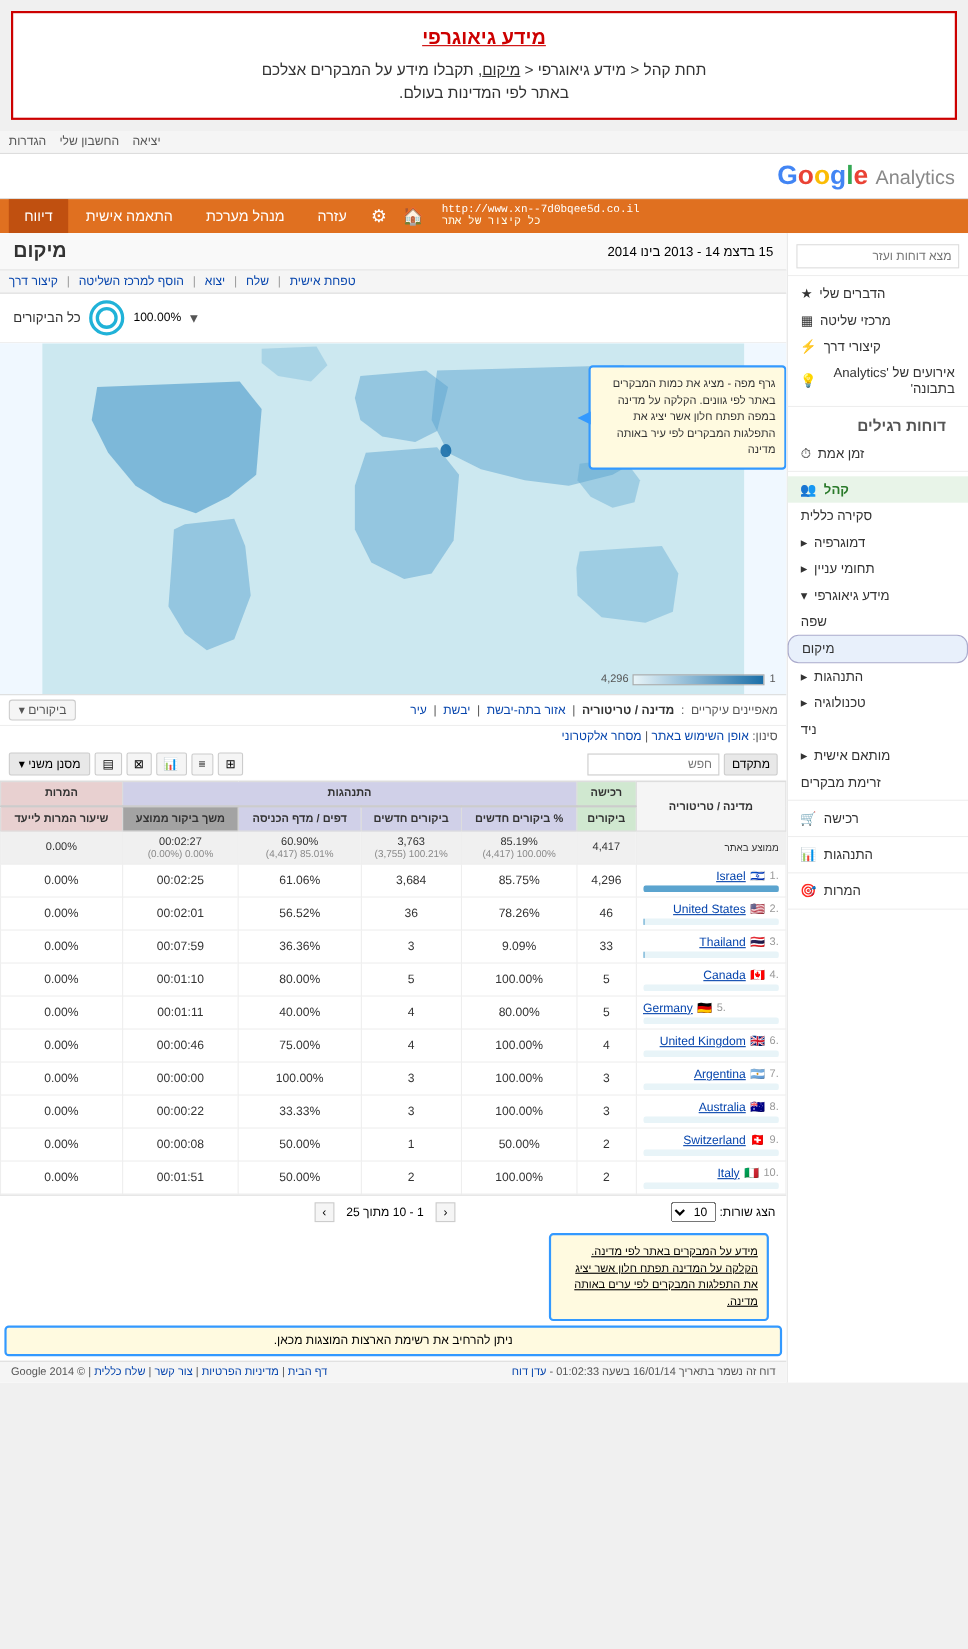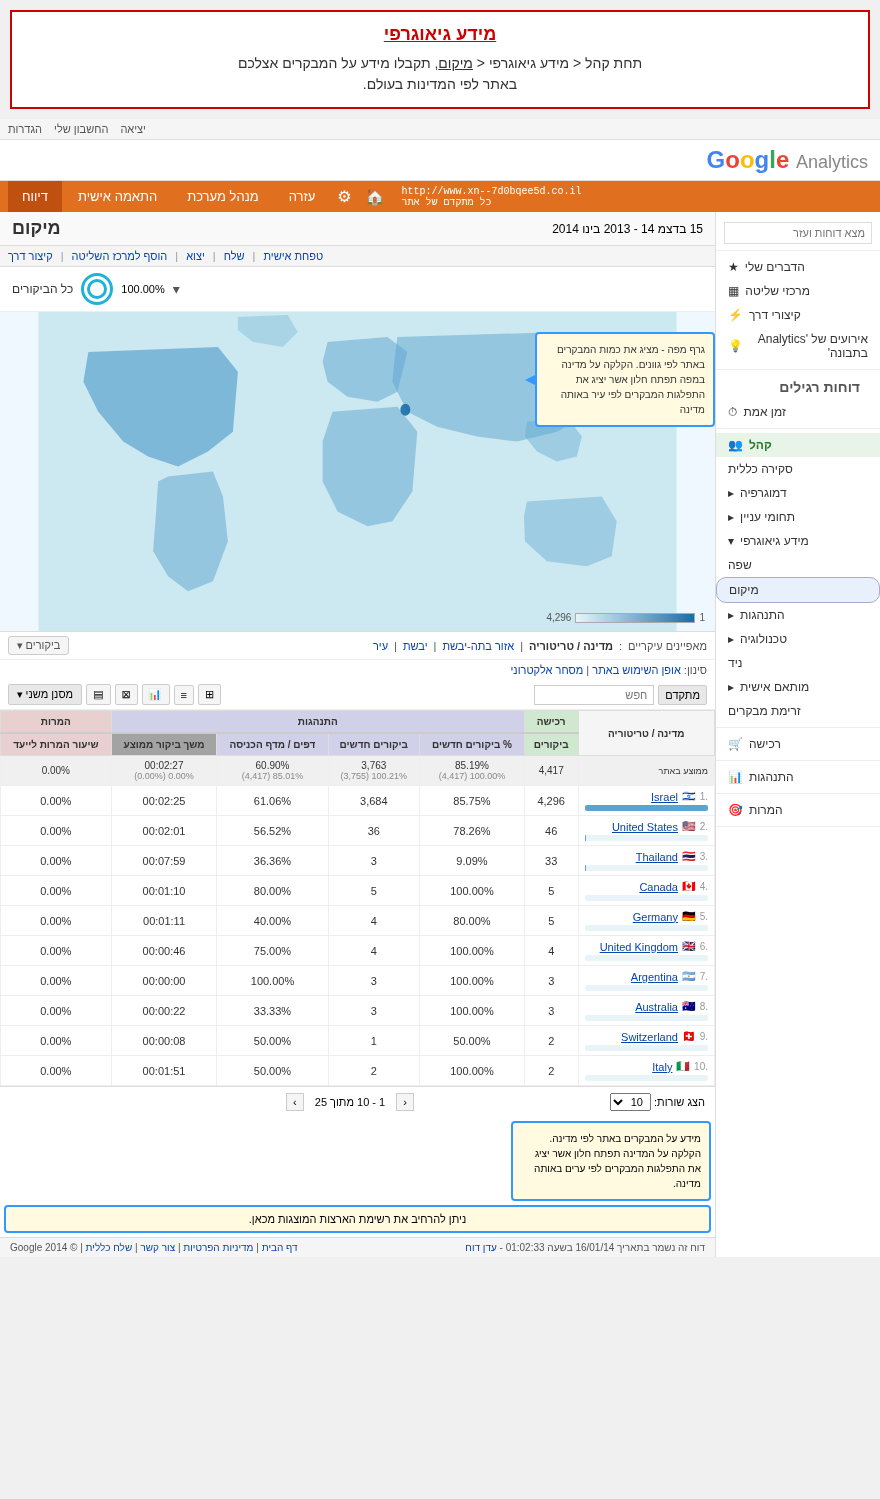--- a/index.html
+++ b/index.html
@@ -376,21 +376,21 @@
     <span style="font-size:24px; font-weight:bold;">
       <span class="g" style="color:#4285f4;">G</span><span class="o1" style="color:#ea4335;">o</span><span class="o2" style="color:#fbbc05;">o</span><span class="gl" style="color:#4285f4;">g</span><span class="e" style="color:#34a853;">l</span><span style="color:#ea4335;">e</span>
       <span style="color:#888; font-size:18px; font-weight:normal;"> Analytics</span>
     </span>
   </div>
 </div>
 
 <div class="orange-bar">
   <div class="site-info">
     <div style="font-size:10px; color:#fff; direction:ltr;">http://www.xn--7d0bqee5d.co.il</div>
-    <div style="font-size:10px; color:#ffe;">כל מתקדם של אתר</div>
+    <div style="font-size:10px; color:#ffe;">כל קיצור של אתר</div>
   </div>
   <span class="icons">🏠</span>
   <span class="icons">⚙</span>
   <span class="menu-item">עזרה</span>
   <span class="menu-item">מנהל מערכת</span>
   <span class="menu-item">התאמה אישית</span>
   <span class="menu-item active">דיווח</span>
 </div>
 
 <div class="main-layout">
@@ -726,21 +726,21 @@
       </td>
       <td>5</td>
       <td>100.00%</td>
       <td>5</td>
       <td>80.00%</td>
       <td>00:01:10</td>
       <td>0.00%</td>
     </tr>
             <tr>
       <td style="direction:ltr; text-align:right;">
-        <div style="display:flex; align-items:center; justify-content:flex-end; gap:4px;">
+        <div style="display:flex; align-items:center; gap:4px;">
           <a href="#" style="color:#0645ad; font-size:11px;">Germany</a>
           <span>🇩🇪</span>
           <span style="color:#999; font-size:10px;">5.</span>
         </div>
         <div style="margin-top:2px;">
           <div style="background:#e8f4f8; height:6px; width:100%; border-radius:2px;">
             <div style="background:#5ba4cf; height:100%; width:0%; border-radius:2px;"></div>
           </div>
         </div>
       </td>
@@ -866,21 +866,21 @@
       </div>
       <div>
         <button class="page-btn">‹</button>
         <span style="padding: 0 8px;">1 - 10 מתוך 25</span>
         <button class="page-btn">›</button>
       </div>
       <div style="width:80px;"></div>
     </div>
 
     <div style="position:relative; margin: 4px 0;">
-      <div style="background:#fffae0; border:2px solid #3399ff; border-radius:4px; padding:8px; font-size:10px; line-height:1.5; text-align:right; direction:rtl; max-width:200px; margin-right: 4px;">
+      <div style="background:#fffae0; border:2px solid #3399ff; border-radius:4px; padding:8px; font-size:10px; line-height:1.5; text-align:right; direction:rtl; max-width:200px; margin-right: 16px; text-decoration: underline;">
         <span>מידע על המבקרים באתר לפי מדינה. הקלקה על המדינה תפתח חלון אשר יציג את התפלגות המבקרים לפי ערים באותה מדינה.</span>
       </div>
     </div>
 
     <div style="background:#fffae0; border:2px solid #3399ff; border-radius:4px; padding:6px 10px; font-size:11px; text-align:center; direction:rtl; margin: 4px;">
       <span>ניתן להרחיב את רשימת הארצות המוצגות מכאן.</span>
     </div>
 
     <div class="bottom-bar">
       <div>

